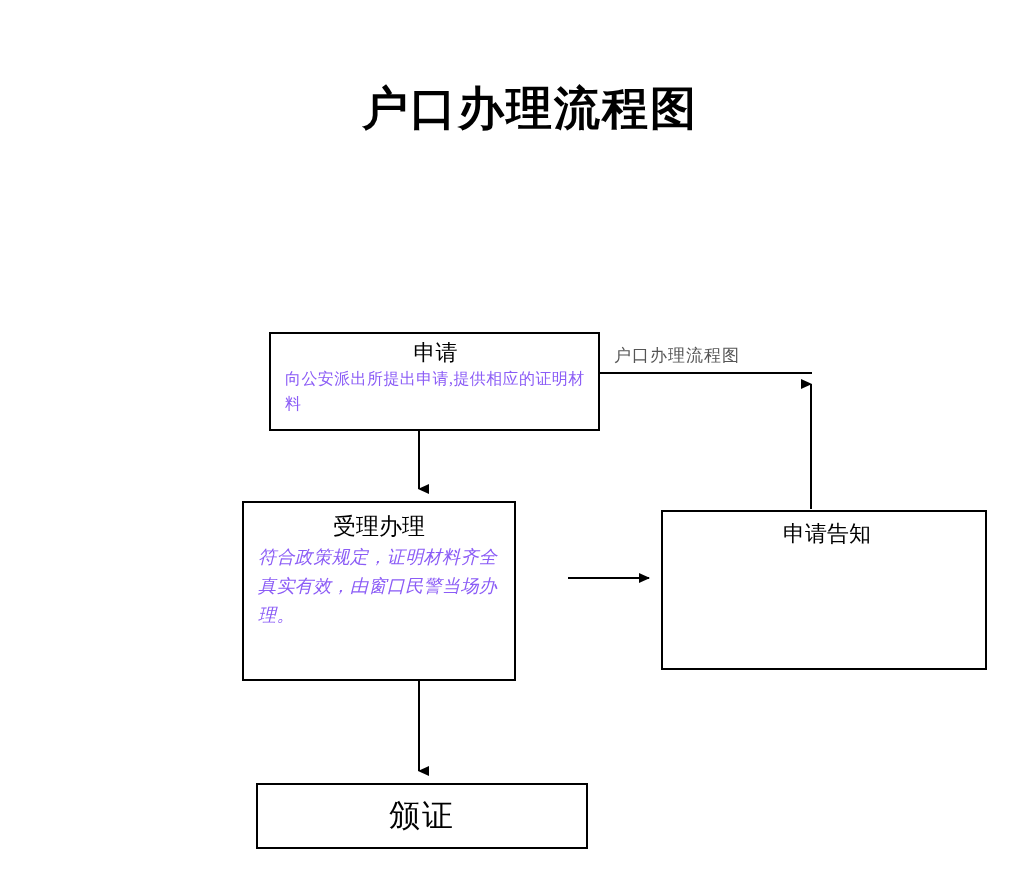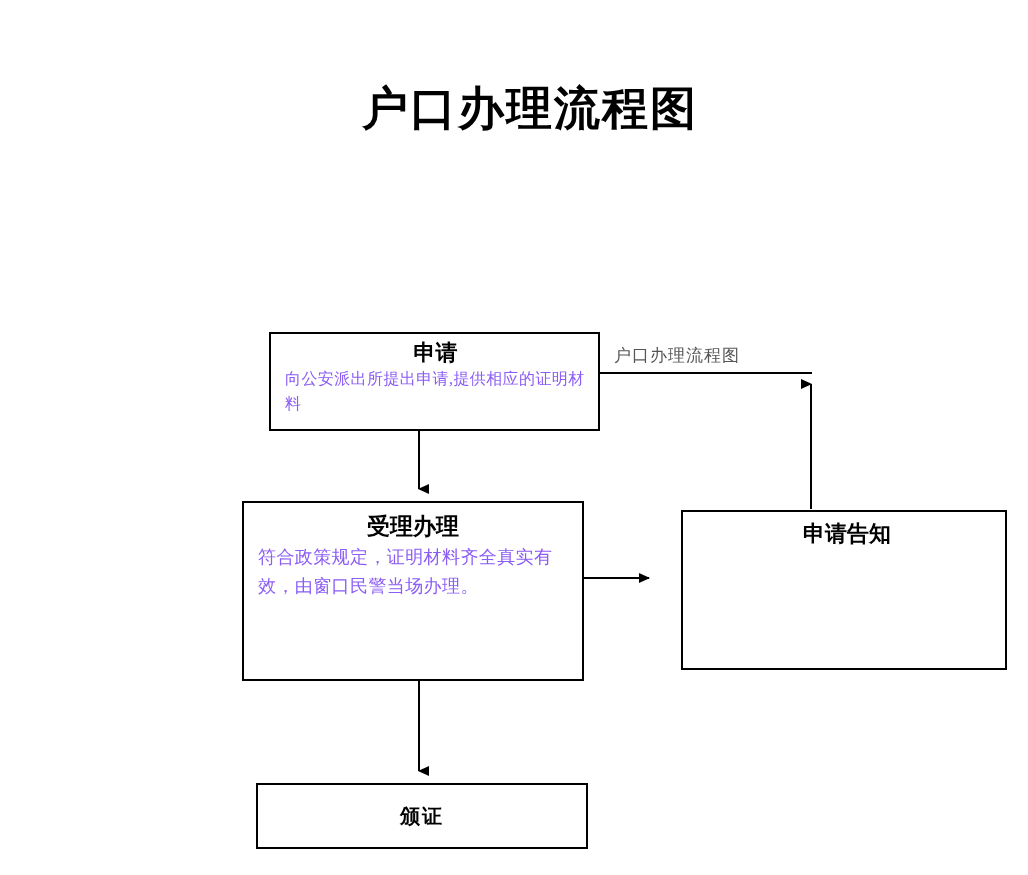--- a/index.html
+++ b/index.html
@@ -40,21 +40,21 @@
   
   .flow-box {
     position: absolute;
     box-sizing: border-box;
     background: #ffffff;
     border: 2px solid #000000;
     z-index: 3;
   }
   .box-heading {
     font-family: "Liberation Sans", "DejaVu Sans", sans-serif;
-    font-weight: bold;
+    font-weight: normal;
     font-size: 23px;
     text-align: center;
     color: #000000;
     line-height: 1.15;
     white-space: nowrap;
   }
   .box-body {
     font-family: "Liberation Serif", "DejaVu Serif", serif;
     font-size: 17px;
     color: #8b5cf6;
@@ -71,53 +71,52 @@
     height: 99px;
     padding: 6px 12px 0 14px;
   }
   #box-apply .box-heading { font-size: 22px; margin-bottom: 2px; }
   #box-apply .box-body { font-size: 16px; line-height: 1.55; }
 
   
   #box-process {
     left: 226px;
     top: 501px;
-    width: 342px;
+    width: 274px;
     height: 180px;
     padding: 10px 14px 0 14px;
   }
   #box-process .box-heading { font-size: 23px; margin-bottom: 4px; }
-  #box-process .box-body { font-size: 18px; line-height: 1.6; }
+  #box-process .box-body { font-size: 18px; line-height: 1.6; font-style: italic; }
 
   
   #box-notice {
     left: 645px;
     top: 510px;
     width: 326px;
     height: 160px;
     padding: 9px 8px 0 14px;
-    margin-left: 20px;
   }
   #box-notice .box-heading { font-size: 22px; margin-bottom: 3px; }
   #box-notice .box-body { font-size: 17px; line-height: 1.6; }
 
   
   #box-issue {
     left: 240px;
     top: 783px;
     width: 332px;
     height: 66px;
     display: flex;
     align-items: center;
     justify-content: center;
   }
   #box-issue .box-heading {
     font-family: "Liberation Serif", "DejaVu Serif", serif;
-    font-weight: bold;
-    font-size: 20px;
+    font-weight: normal;
+    font-size: 31px;
     letter-spacing: 2px;
   }
 
   
   .edge-label {
     position: absolute;
     font-family: "Liberation Serif", "DejaVu Serif", serif;
     font-size: 17px;
     color: #555555;
     white-space: nowrap;

